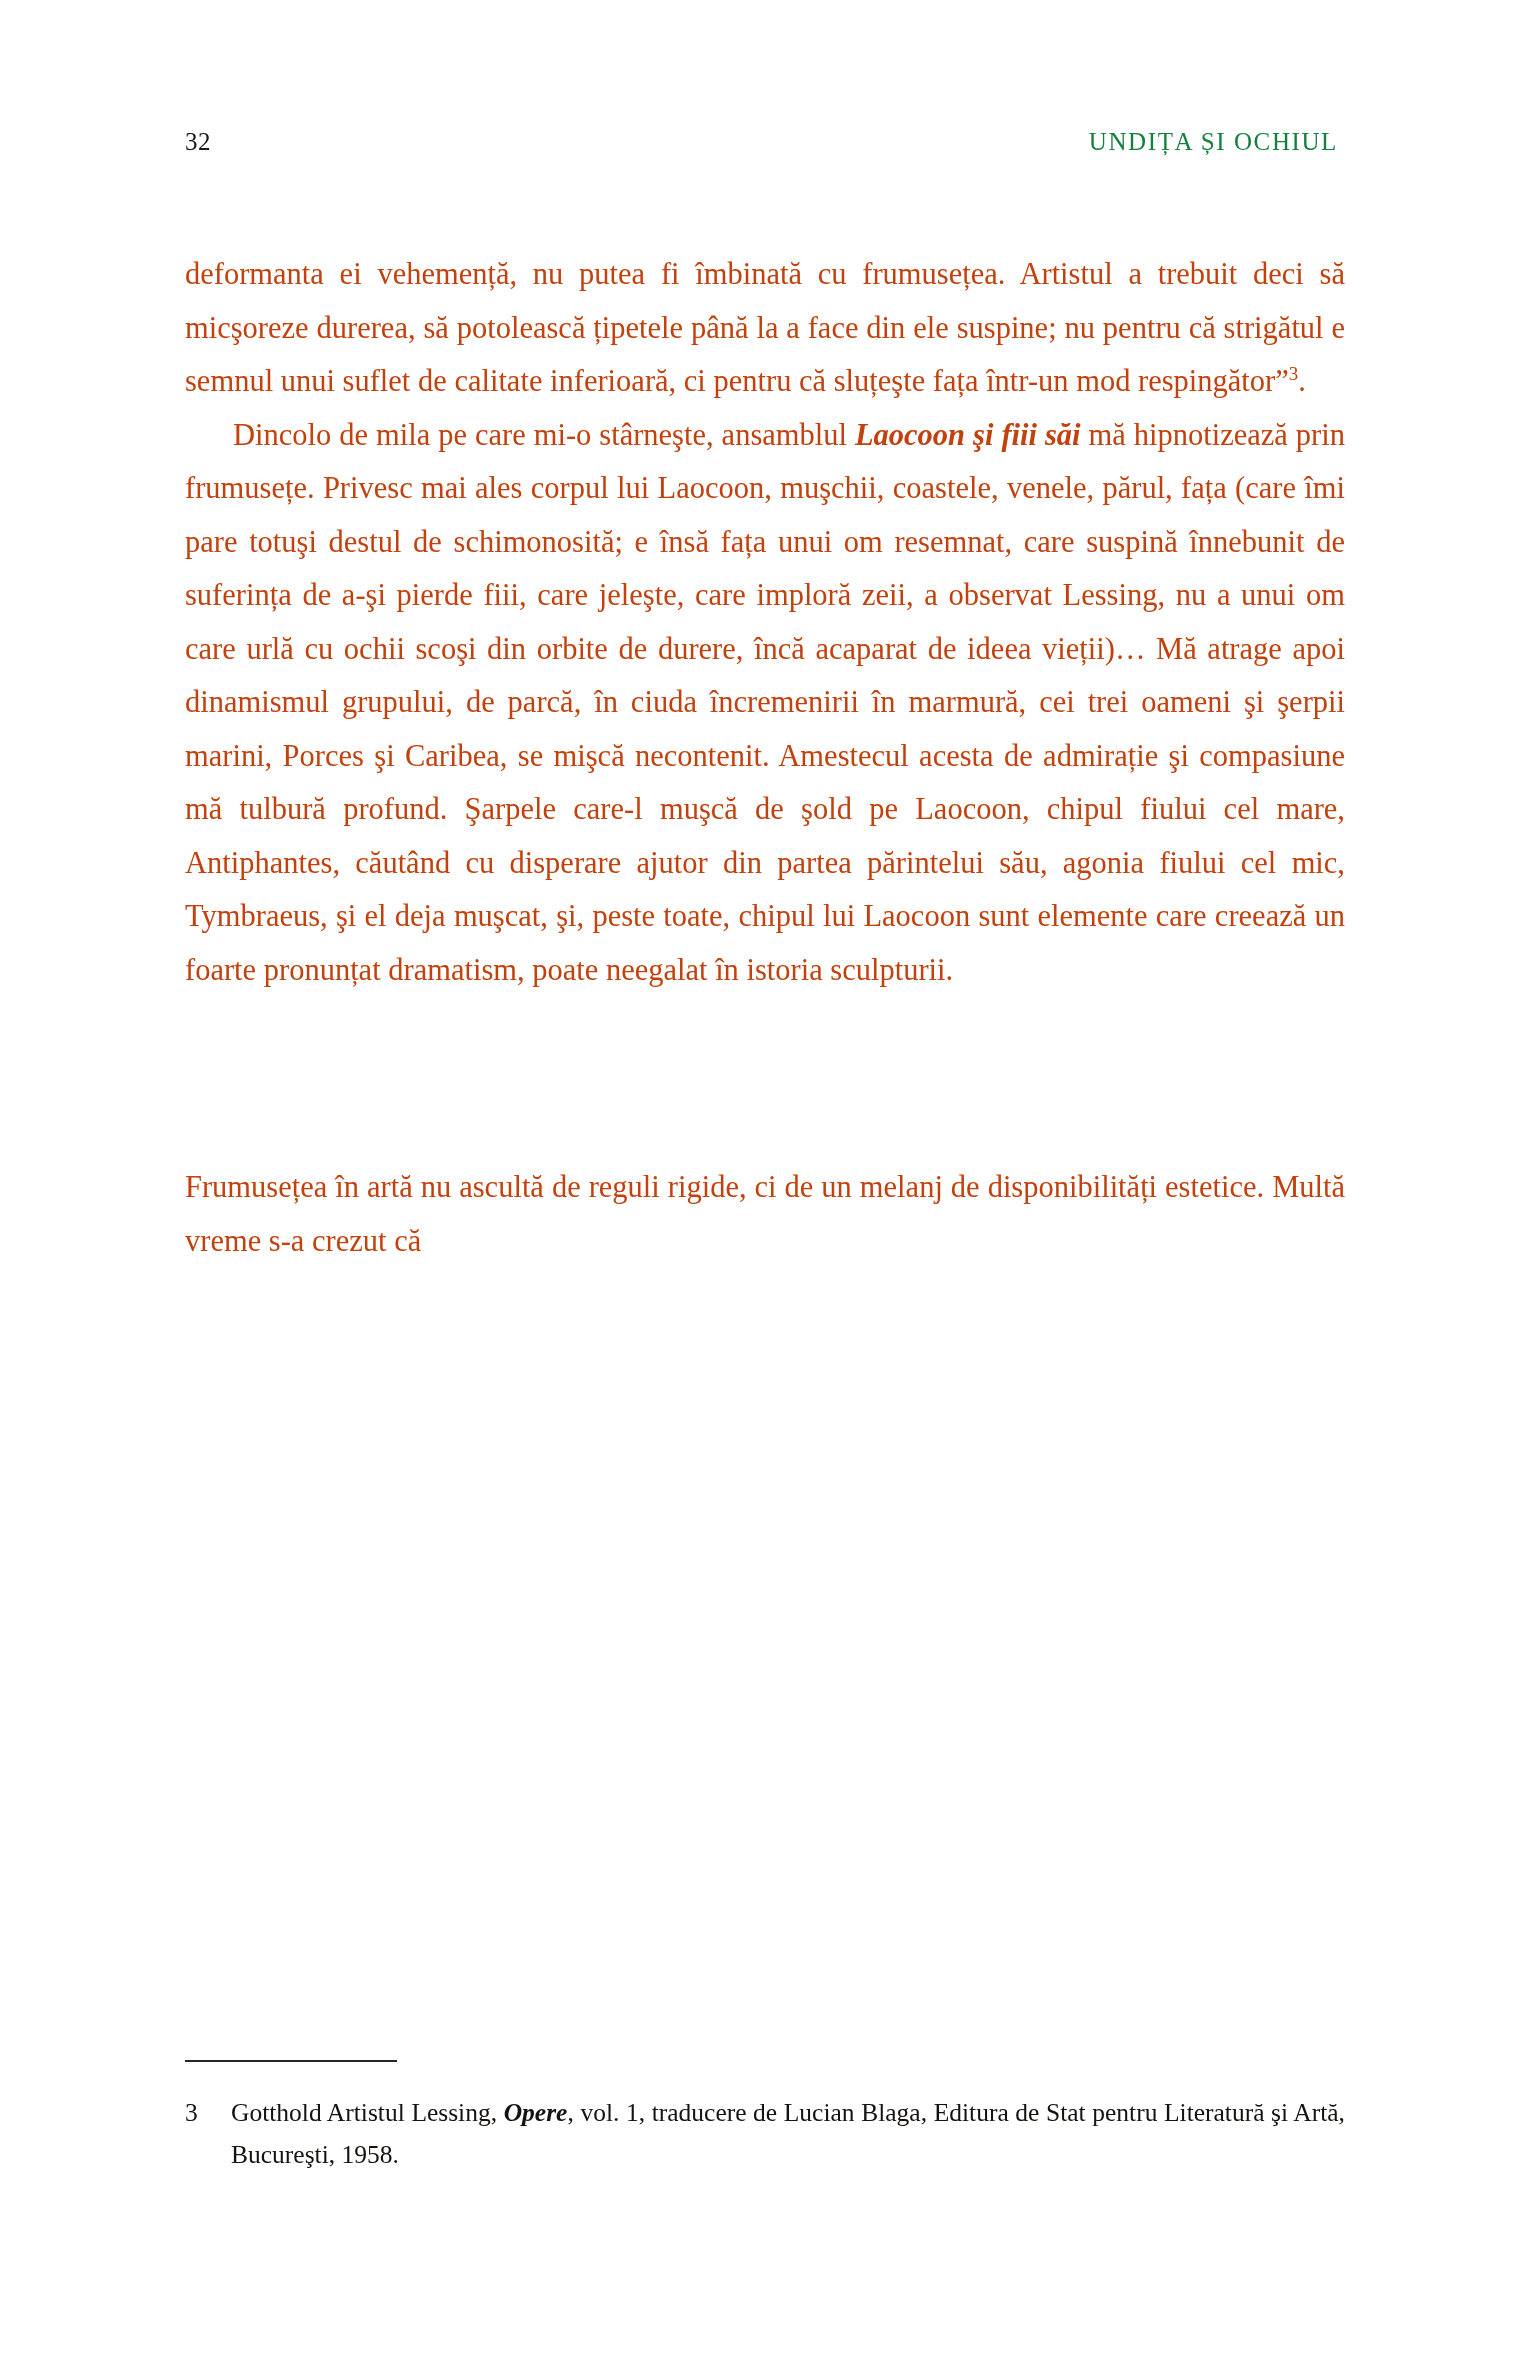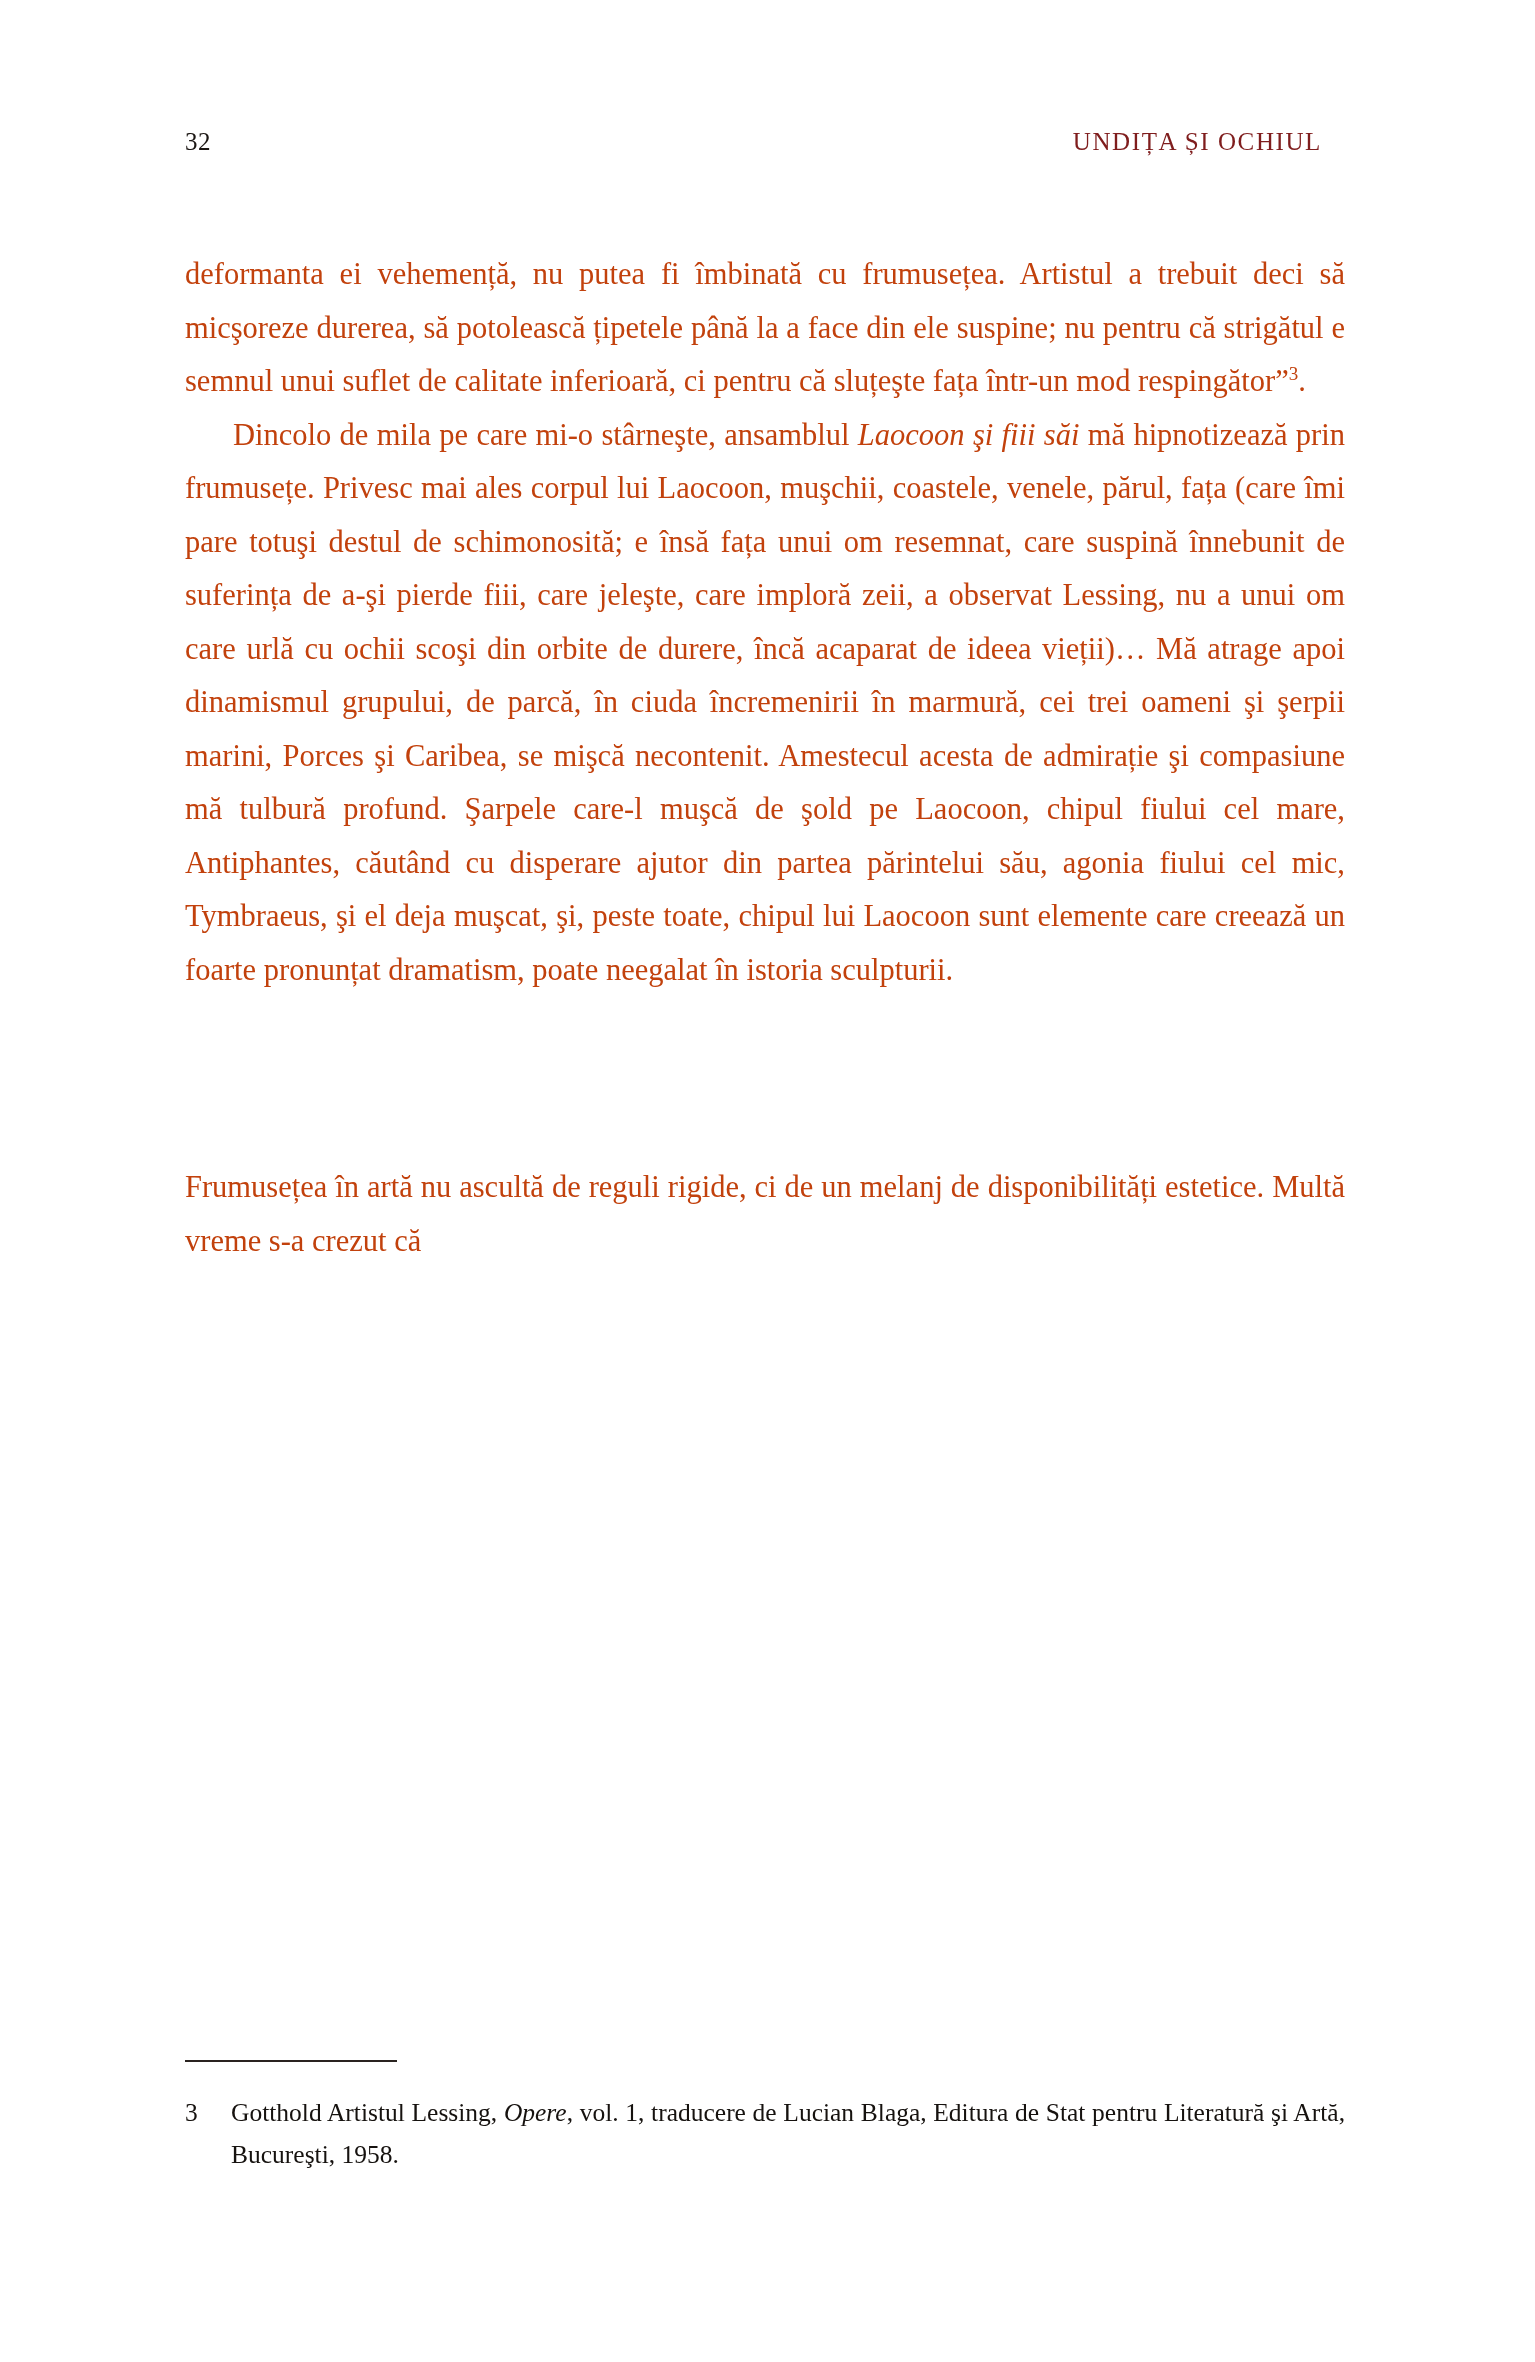--- a/index.html
+++ b/index.html
@@ -29,22 +29,22 @@
   .folio {
     font-family: "Liberation Serif", serif;
     font-size: 25px;
     letter-spacing: 0.5px;
     color: #1b1613;
   }
   .head-title {
     font-family: "Liberation Serif", serif;
     font-size: 25px;
     letter-spacing: 1.6px;
-    color: #7f1d1d;
-    margin-right: 28px;
+    color: #15803d;
+    margin-right: 12px;
   }
   .body-block {
     position: absolute;
     top: 248px;
     left: 185px;
     width: 1160px;
   }
   p.para {
     margin: 0;
     font-size: 30.5px;
@@ -52,20 +52,21 @@
     text-align: justify;
     text-justify: inter-word;
     hyphens: none;
     color: #c2410c;
   }
   p.para.indent {
     text-indent: 48px;
   }
   .ital {
     font-style: italic;
+    font-weight: bold;
   }
   sup.fn {
     font-size: 19px;
     vertical-align: super;
     line-height: 0;
   }
   h2.section-title {
     margin: 0;
     font-family: "Liberation Serif", serif;
     font-weight: bold;

